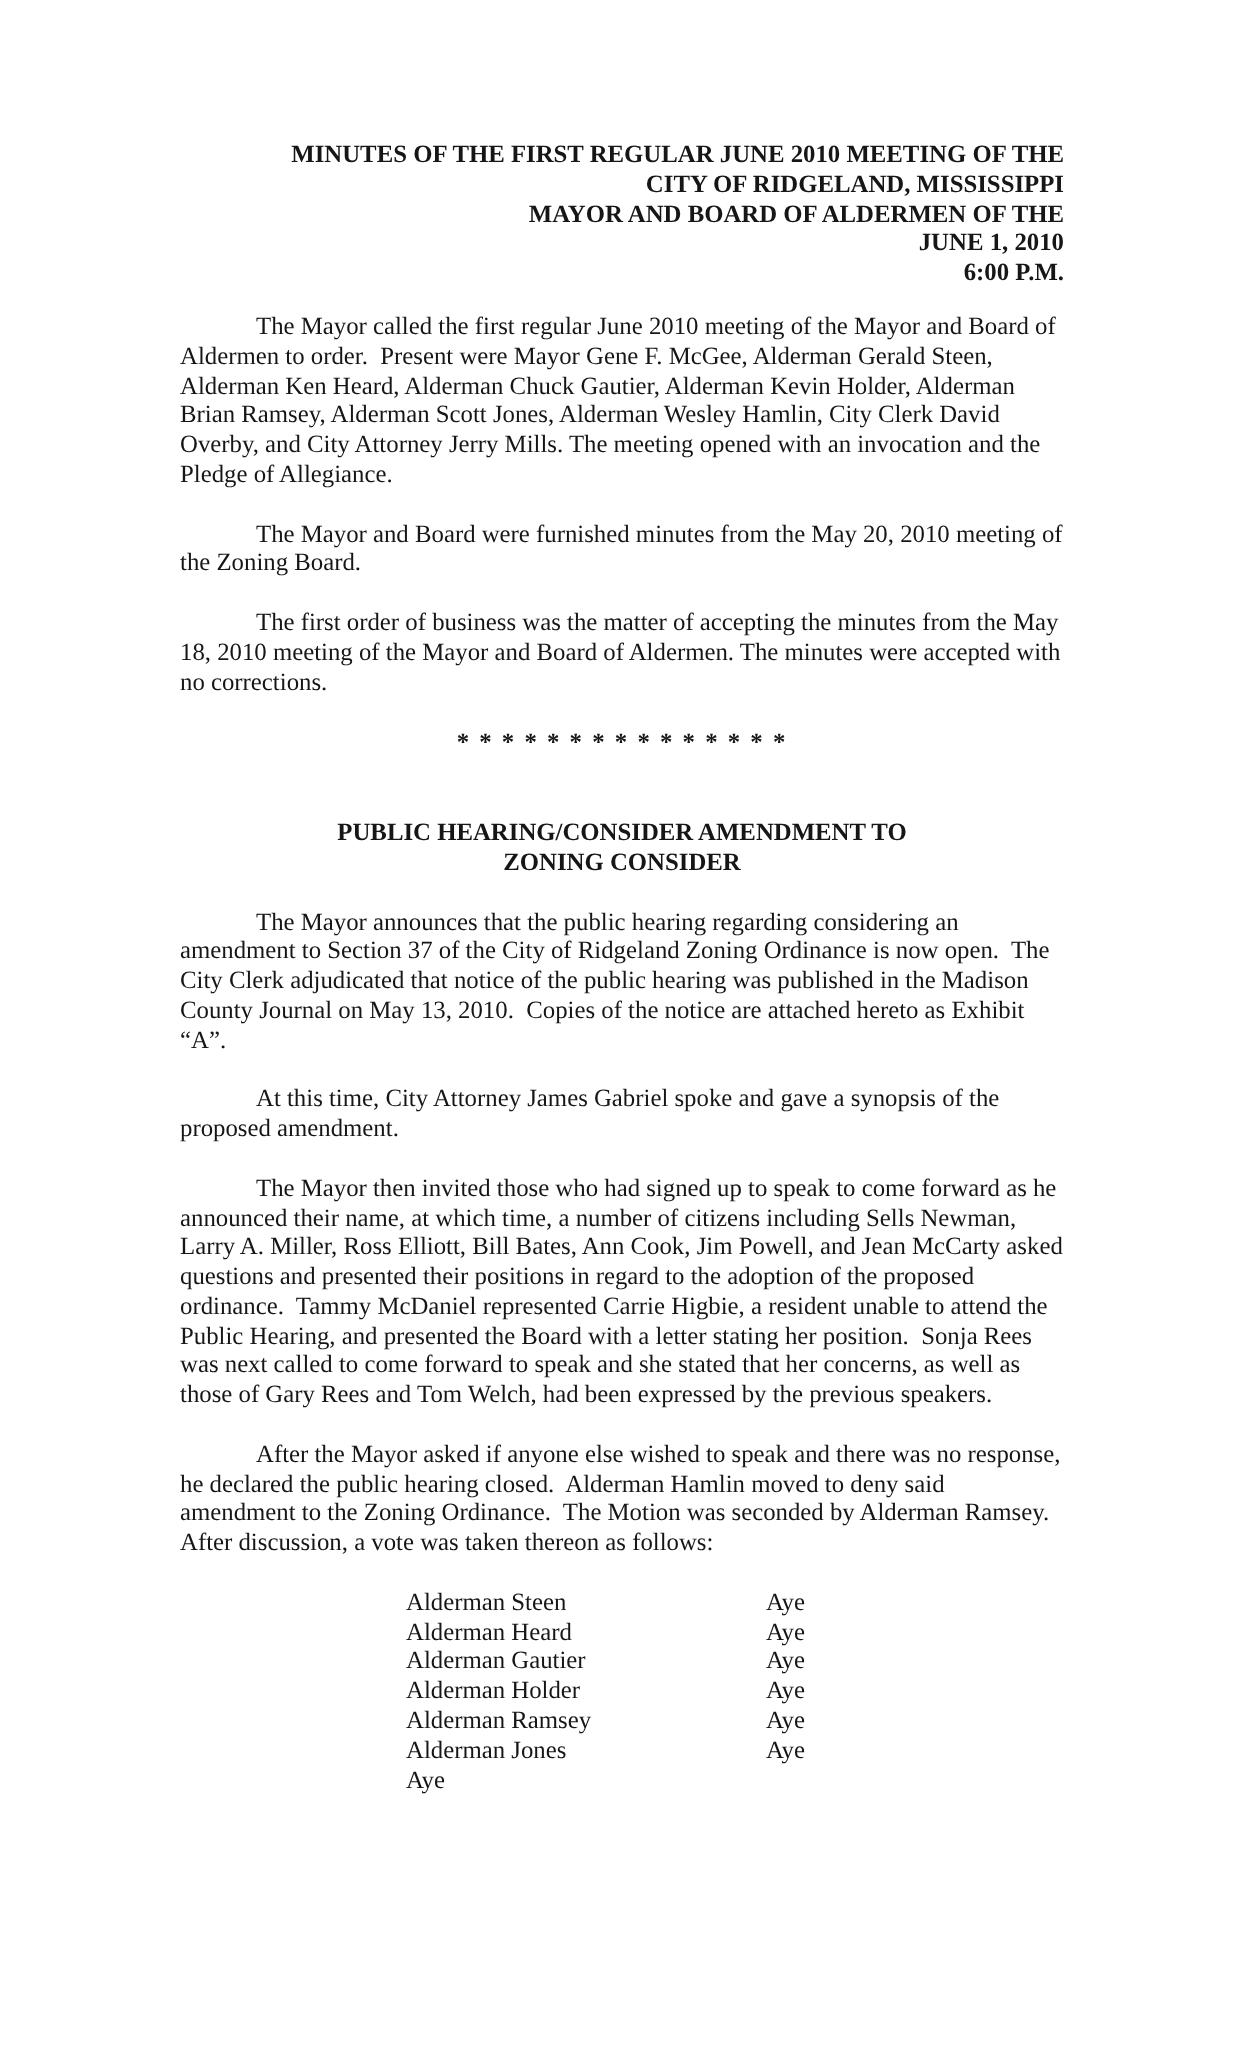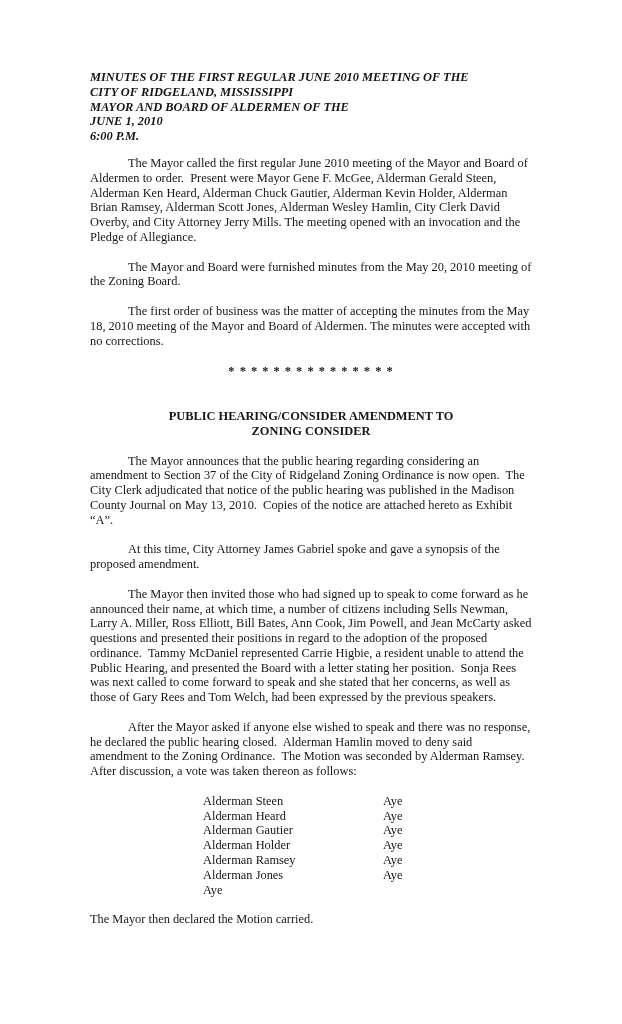--- a/index.html
+++ b/index.html
@@ -10,24 +10,23 @@
     background: #ffffff;
     box-sizing: border-box;
     padding: 70px 90px 0 90px;
     font-family: "Liberation Serif", "DejaVu Serif", serif;
     font-size: 12.4px;
     line-height: 14.8px;
     color: #161616;
     overflow: hidden;
   }
   .title-block {
-    text-align: left;
+    text-align: right;
     font-weight: bold;
     margin: 0 0 12px 0;
-    font-style: italic;
   }
   .title-line { margin: 0; }
   p.para {
     margin: 0 0 14.8px 0;
     text-indent: 38px;
     white-space: pre-wrap;
     text-align: left;
   }
   p.para.no-indent { text-indent: 0; }
   .separator {
@@ -101,15 +100,14 @@
     </div>
     <div class="vote-row">
       <span class="vote-name">Alderman Jones</span>
       <span class="vote-value">Aye</span>
     </div>
     <div class="vote-row">
       <span class="vote-value">Aye</span>
     </div>
   </div>
 
-  <p class="para no-indent">The Mayor then declared the Motion carried.</p>
 
 </div>
 
 </body></html>

